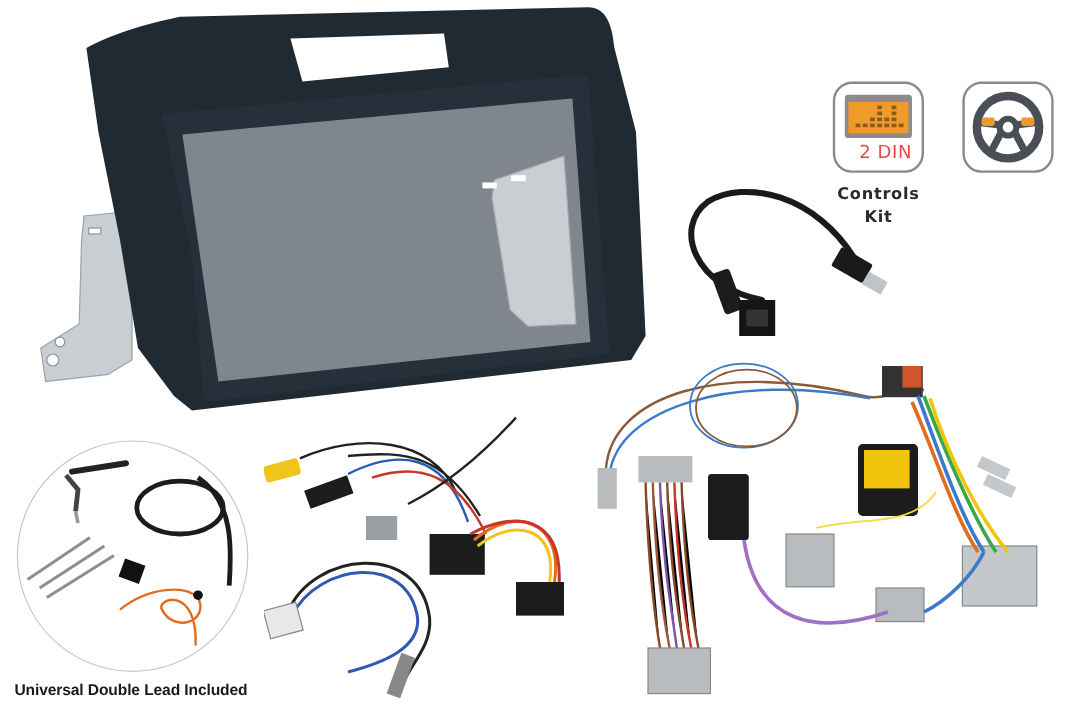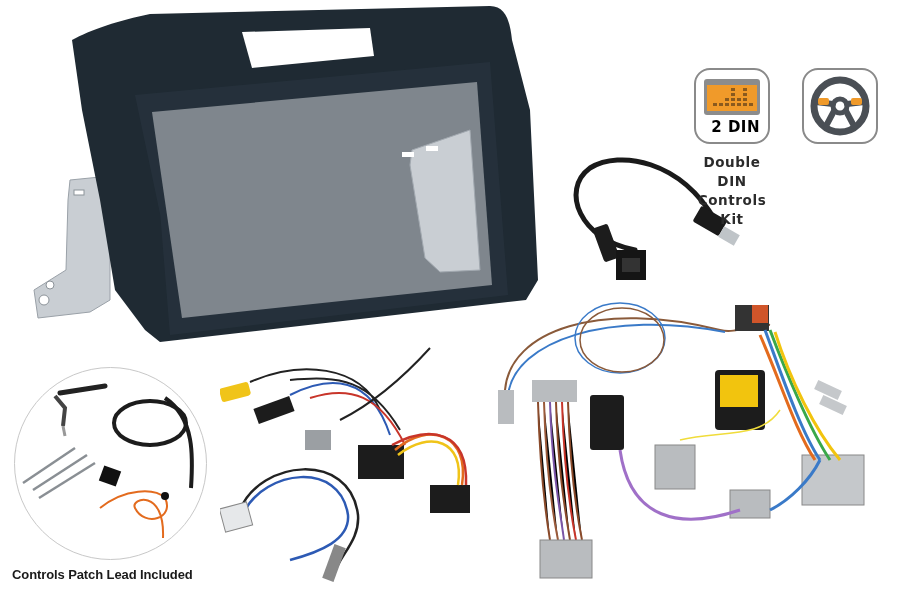--- a/index.html
+++ b/index.html
@@ -7,21 +7,21 @@
   .abs { position:absolute; }
   svg { display:block; }
 
   
   .badge { position:absolute; top:68px; width:84px; text-align:center; }
   .badge-icon { width:76px; height:76px; margin:0 auto; border:2px solid #8a8a8a; border-radius:16px; background:#fff; position:relative; box-sizing:border-box; }
   .badge-label { margin-top:9px; font-size:13.5px; line-height:19px; color:#2b2b2b; letter-spacing:0.6px; font-weight:600; }
 
   .din-screen { position:absolute; left:8px; top:9px; width:56px; height:36px; background:#8c8c8c; border-radius:3px; }
   .din-screen-inner { position:absolute; left:3px; top:6px; width:50px; height:26px; background:#f09a2a; }
-  .din-text { position:absolute; right:8px; bottom:6px; font-size:15px; font-weight:bold; color:#000000; letter-spacing:0.5px; }
+  .din-text { position:absolute; right:8px; bottom:6px; font-size:15px; font-weight:normal; color:#ef4444; letter-spacing:0.5px; }
 
   .caption { position:absolute; left:12px; top:567px; font-family:"Liberation Sans", sans-serif; font-weight:bold; font-size:13px; color:#1a1a1a; letter-spacing:-0.1px; }
 
   .patch-circle { position:absolute; left:14px; top:367px; width:193px; height:193px; border:1.5px solid #c8c8c8; border-radius:50%; box-sizing:border-box; }
 </style>
 </head>
 <body>
 
 <div class="abs" style="left:30px;top:0;width:520px;height:360px;">
   <svg width="520" height="360" viewBox="0 0 520 360">
@@ -85,21 +85,20 @@
               <rect x="36" y="8" width="4" height="3"></rect>
             <rect x="24" y="3" width="4" height="3"></rect>
               <rect x="36" y="3" width="4" height="3"></rect>
           </g>
         </svg>
       </div>
     </div>
     <span class="din-text">2 DIN</span>
   </div>
   <div class="badge-label">
-    <div>Double DIN</div>
     <div>Controls Kit</div>
   </div>
 </div>
 
 <div class="badge" style="left:798px;">
   <div class="badge-icon">
     <svg width="72" height="72" viewBox="0 0 72 72" style="position:absolute;left:0;top:0;">
       <circle cx="36" cy="36" r="26" fill="none" stroke="#4a4f55" stroke-width="7"></circle>
       <circle cx="36" cy="36" r="7" fill="none" stroke="#4a4f55" stroke-width="5"></circle>
       <path d="M12 32 L29 34 M60 32 L43 34 M30 41 L22 56 M42 41 L50 56" stroke="#4a4f55" stroke-width="6" stroke-linecap="round"></path>
@@ -188,13 +187,13 @@
     <path d="M285 40 C300 80 320 140 340 170" stroke="#3a7ac8" stroke-width="3" fill="none"></path>
     <path d="M290 40 C305 80 330 140 350 170" stroke="#3aa84a" stroke-width="3" fill="none"></path>
     <path d="M280 45 C300 90 315 140 335 170" stroke="#e36b1e" stroke-width="3" fill="none"></path>
     <path d="M295 42 C310 90 335 140 360 170" stroke="#f2c40e" stroke-width="3" fill="none"></path>
     <path d="M290 220 C310 210 330 190 340 170" stroke="#3a7ac8" stroke-width="3" fill="none"></path>
     <rect x="335" y="95" width="26" height="10" fill="#c5c8cb" transform="rotate(25 348 100)"></rect>
     <rect x="340" y="110" width="26" height="10" fill="#c5c8cb" transform="rotate(25 353 115)"></rect>
   </svg>
 </div>
 
-<div class="caption">Controls Patch Lead Included</div>
+<div class="caption">Universal Double Lead Included</div>
 
 </body></html>

